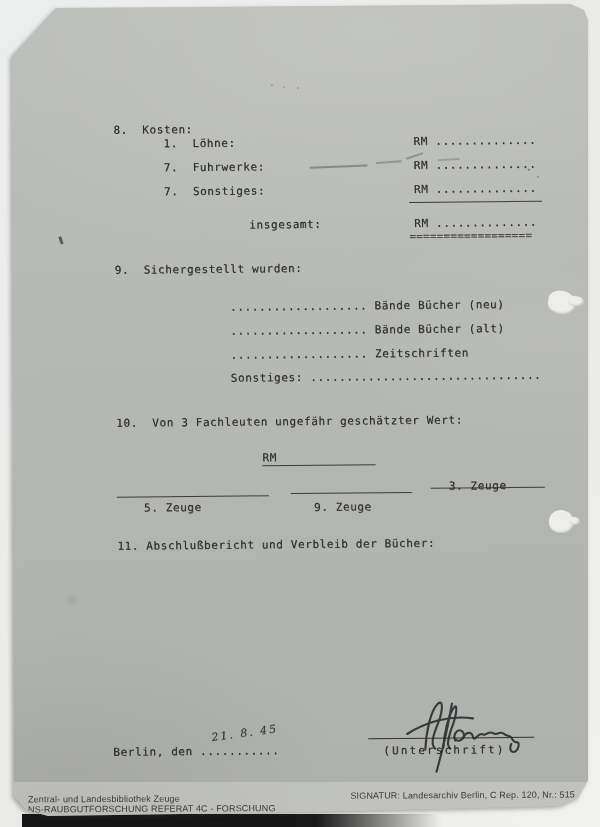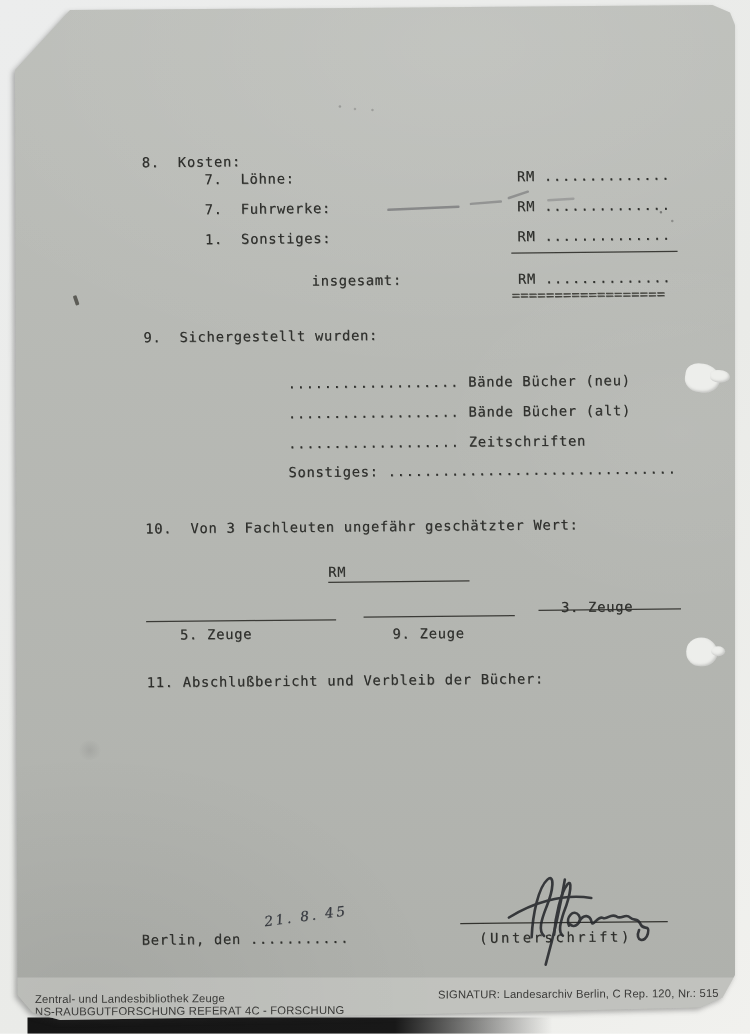--- a/index.html
+++ b/index.html
@@ -65,25 +65,25 @@
 <body>
 
 <div class="scan-shadow"></div>
 
 <div class="paper-wrap">
 <div class="paper">
 
   <div class="typed">
 
     <div class="t" style="left:104px;top:118px">8.  Kosten:</div>
-    <div class="t" style="left:154px;top:132px">7.  Löhne:</div>
+    <div class="t" style="left:154px;top:132px">1.  Löhne:</div>
     <div class="t" style="left:404px;top:132px">RM ..............</div>
     <div class="t" style="left:154px;top:156px">7.  Fuhrwerke:</div>
     <div class="t" style="left:404px;top:156px">RM ..............</div>
-    <div class="t" style="left:154px;top:180px">1.  Sonstiges:</div>
+    <div class="t" style="left:154px;top:180px">7.  Sonstiges:</div>
     <div class="t" style="left:404px;top:180px">RM ..............</div>
     <div class="rule" style="left:399px;top:199px;width:133px"></div>
     <div class="t" style="left:239px;top:214px">insgesamt:</div>
     <div class="t" style="left:404px;top:214px">RM ..............</div>
     <div class="t dbl" style="left:399px;top:227px">==================</div>
 
     <div class="t" style="left:104px;top:258px">9.  Sichergestellt wurden:</div>
     <div class="t" style="left:219px;top:296px">................... Bände Bücher (neu)</div>
     <div class="t" style="left:219px;top:320px">................... Bände Bücher (alt)</div>
     <div class="t" style="left:219px;top:344px">................... Zeitschriften</div>

